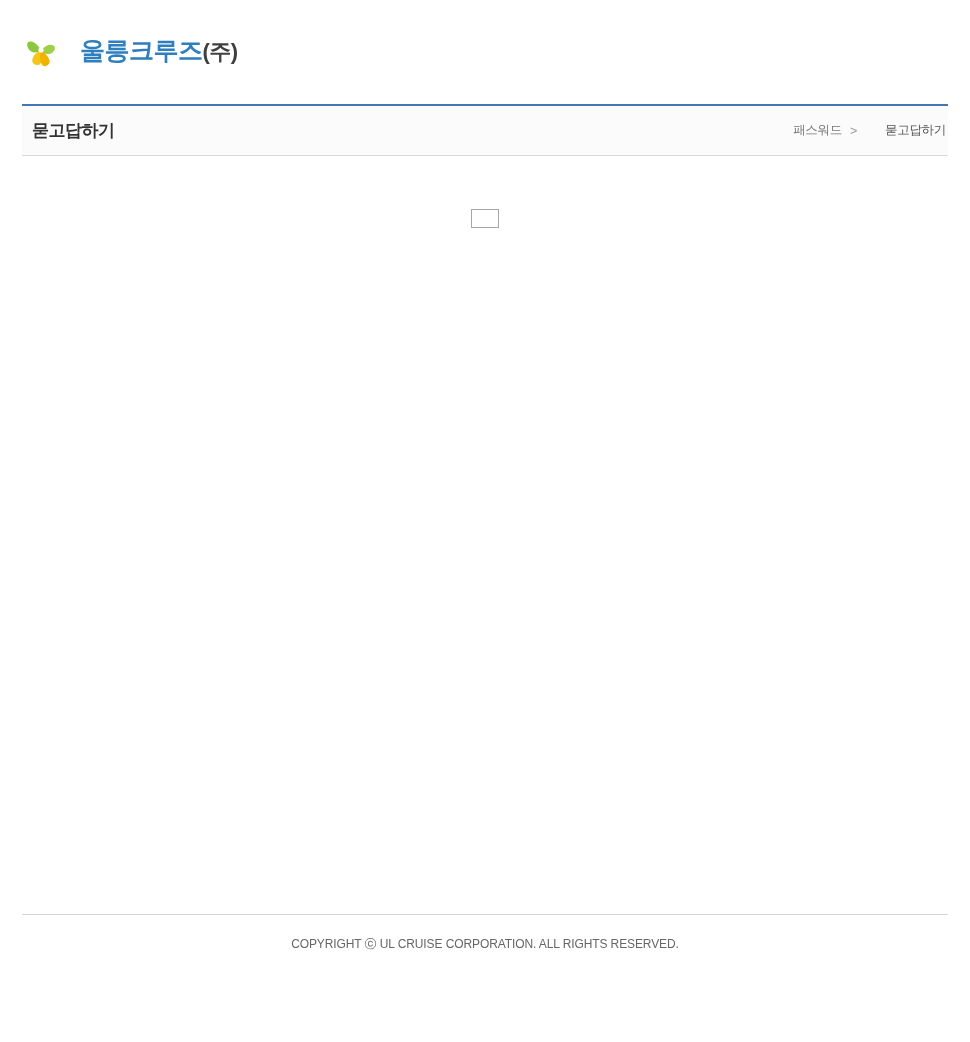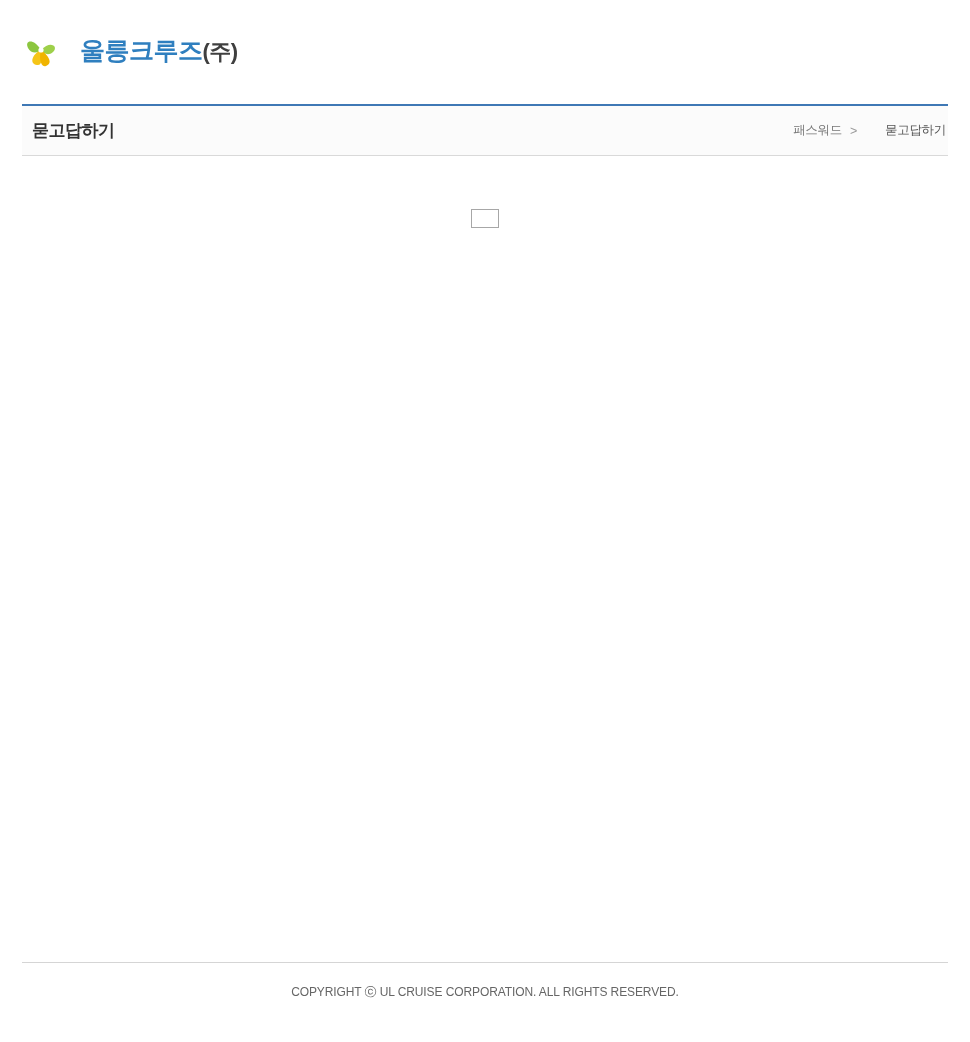--- a/index.html
+++ b/index.html
@@ -146,21 +146,20 @@
     cursor: pointer;
     box-sizing: border-box;
   }
 
   
   .footer {
     position: absolute;
     left: 0;
     right: 0;
     top: 914px;
-    margin-top: 48px;
   }
   .footer-rule {
     margin: 0 22px;
     border-top: 1px solid #d5d5d5;
   }
   .copyright {
     text-align: center;
     font-size: 12px;
     color: #666;
     padding-top: 21px;

